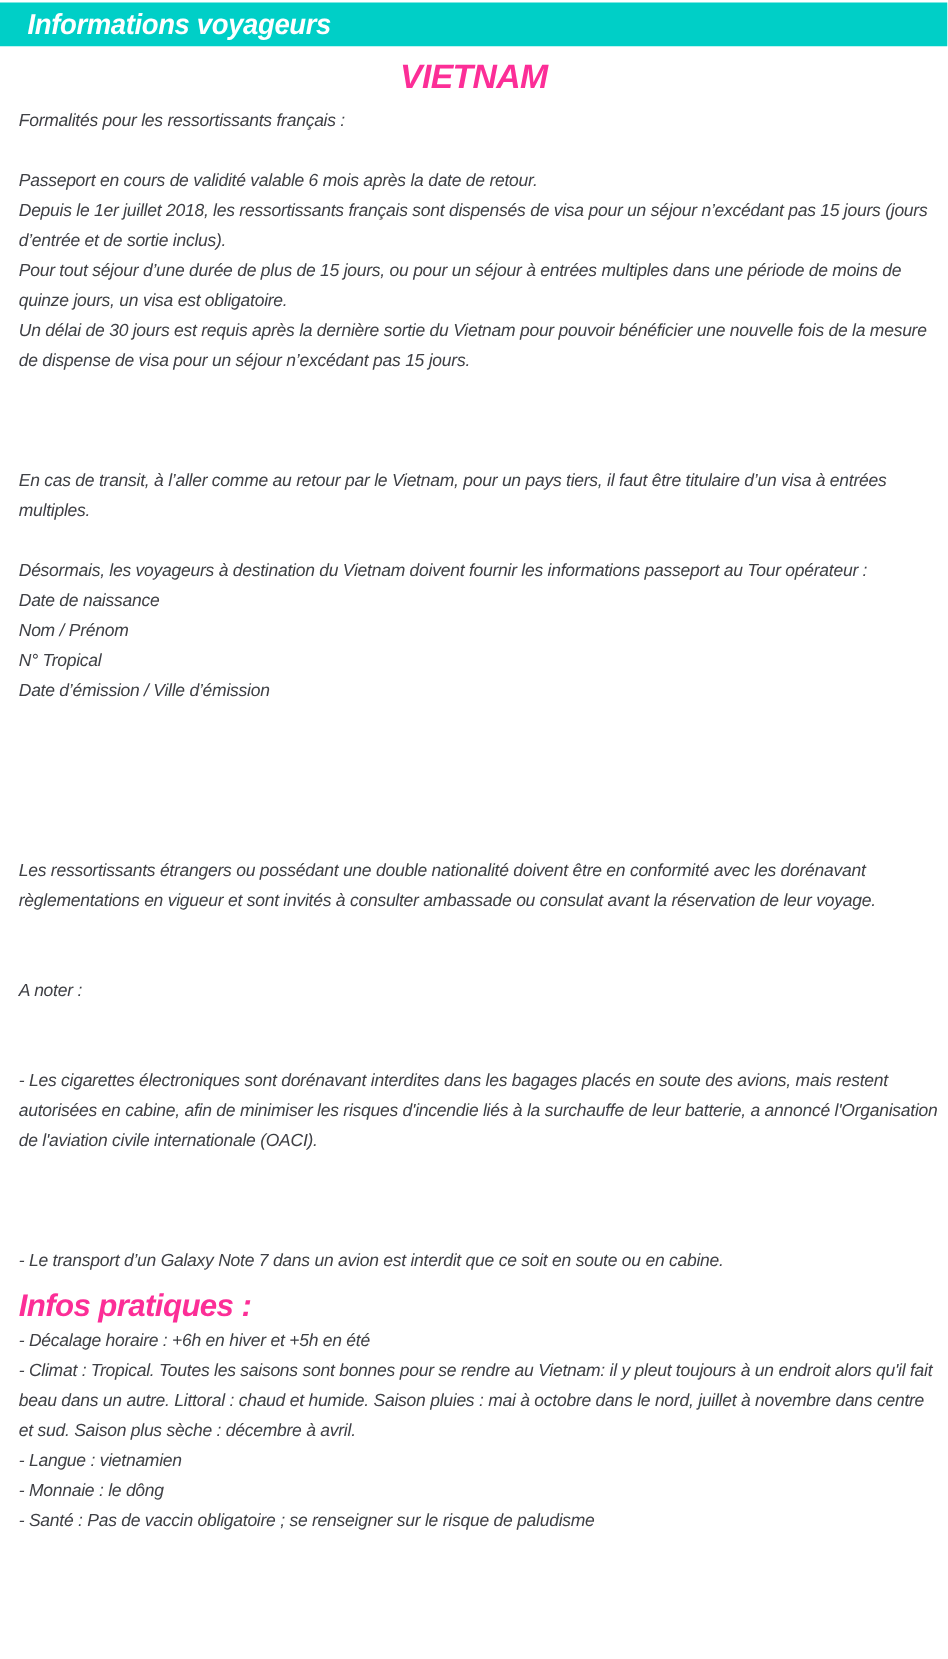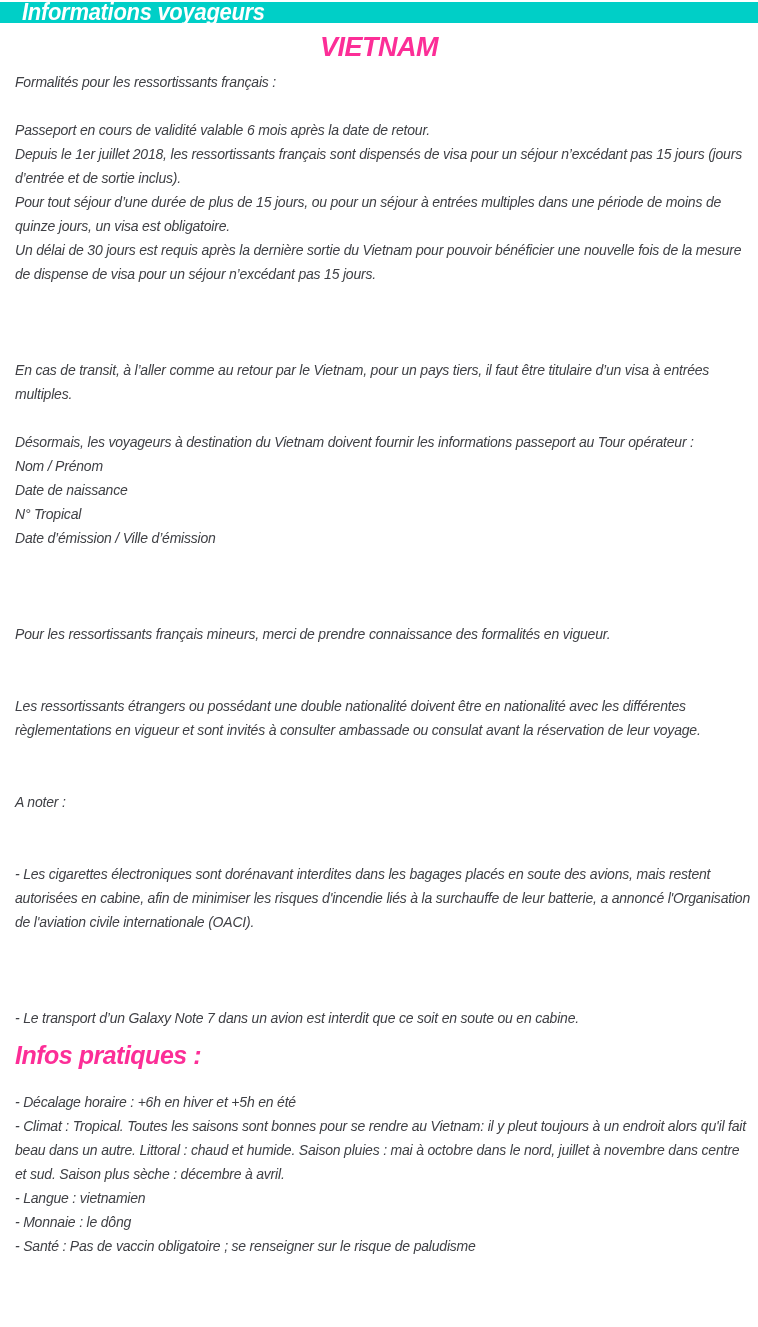--- a/index.html
+++ b/index.html
@@ -12,21 +12,21 @@
   html,body{margin:0;padding:0;}
   body{
     width:758px;
     min-height:1327px;
     background:#ffffff;
     font-family:"Liberation Sans",sans-serif;
     overflow-x:hidden;
   }
   .topbar{
     margin-top:2px;
-    height:21px;
+    height:35px;
     background:var(--header-bg,#00cfc7);
     display:flex;
     align-items:center;
     padding:0 0 0 22px;
   }
   .topbar h1{
     margin:0;
     color:var(--header-text,#ffffff);
     font-size:22px;
     font-style:italic;
@@ -55,21 +55,21 @@
     font-size:14px;
     font-style:italic;
     line-height:24px;
     letter-spacing:-0.2px;
   }
   .content p.blank{
     margin:0;
     min-height:24px;
   }
   .content h2.subheading{
-    margin:10px 0 20px 0;
+    margin:10px 0 0 0;
     color:var(--accent-pink,#fc2e97);
     font-size:25px;
     font-style:italic;
     font-weight:bold;
     letter-spacing:-0.5px;
     line-height:30px;
   }
 </style>
 </head>
 <body>
@@ -86,31 +86,30 @@
     <p class="body">Passeport en cours de validité valable 6 mois après la date de retour.</p>
     <p class="body">Depuis le 1er juillet 2018, les ressortissants français sont dispensés de visa pour un séjour n’excédant pas 15 jours (jours d’entrée et de sortie inclus).</p>
     <p class="body">Pour tout séjour d’une durée de plus de 15 jours, ou pour un séjour à entrées multiples dans une période de moins de quinze jours, un visa est obligatoire.</p>
     <p class="body">Un délai de 30 jours est requis après la dernière sortie du Vietnam pour pouvoir bénéficier une nouvelle fois de la mesure de dispense de visa pour un séjour n’excédant pas 15 jours.</p>
     <p class="blank"></p>
     <p class="blank"></p>
     <p class="blank"></p>
     <p class="body">En cas de transit, à l’aller comme au retour par le Vietnam, pour un pays tiers, il faut être titulaire d’un visa à entrées multiples.</p>
     <p class="blank"></p>
     <p class="body">Désormais, les voyageurs à destination du Vietnam doivent fournir les informations passeport au Tour opérateur :</p>
+    <p class="body">Date de naissance</p>
     <p class="body">Nom / Prénom</p>
-    <p class="body">Date de naissance</p>
     <p class="body">N° Tropical</p>
     <p class="body">Date d’émission / Ville d’émission</p>
     <p class="blank"></p>
     <p class="blank"></p>
     <p class="blank"></p>
-    <p class="body">Pour les ressortissants français mineurs, merci de prendre connaissance des formalités en vigueur.</p>
     <p class="blank"></p>
     <p class="blank"></p>
-    <p class="body">Les ressortissants étrangers ou possédant une double nationalité doivent être en nationalité avec les différentes règlementations en vigueur et sont invités à consulter ambassade ou consulat avant la réservation de leur voyage.</p>
+    <p class="body">Les ressortissants étrangers ou possédant une double nationalité doivent être en conformité avec les dorénavant règlementations en vigueur et sont invités à consulter ambassade ou consulat avant la réservation de leur voyage.</p>
     <p class="blank"></p>
     <p class="blank"></p>
     <p class="body">A noter :</p>
     <p class="blank"></p>
     <p class="blank"></p>
     <p class="body">- Les cigarettes électroniques sont dorénavant interdites dans les bagages placés en soute des avions, mais restent autorisées en cabine, afin de minimiser les risques d'incendie liés à la surchauffe de leur batterie, a annoncé l'Organisation de l'aviation civile internationale (OACI).</p>
     <p class="blank"></p>
     <p class="blank"></p>
     <p class="blank"></p>
     <p class="body">- Le transport d’un Galaxy Note 7 dans un avion est interdit que ce soit en soute ou en cabine.</p>

